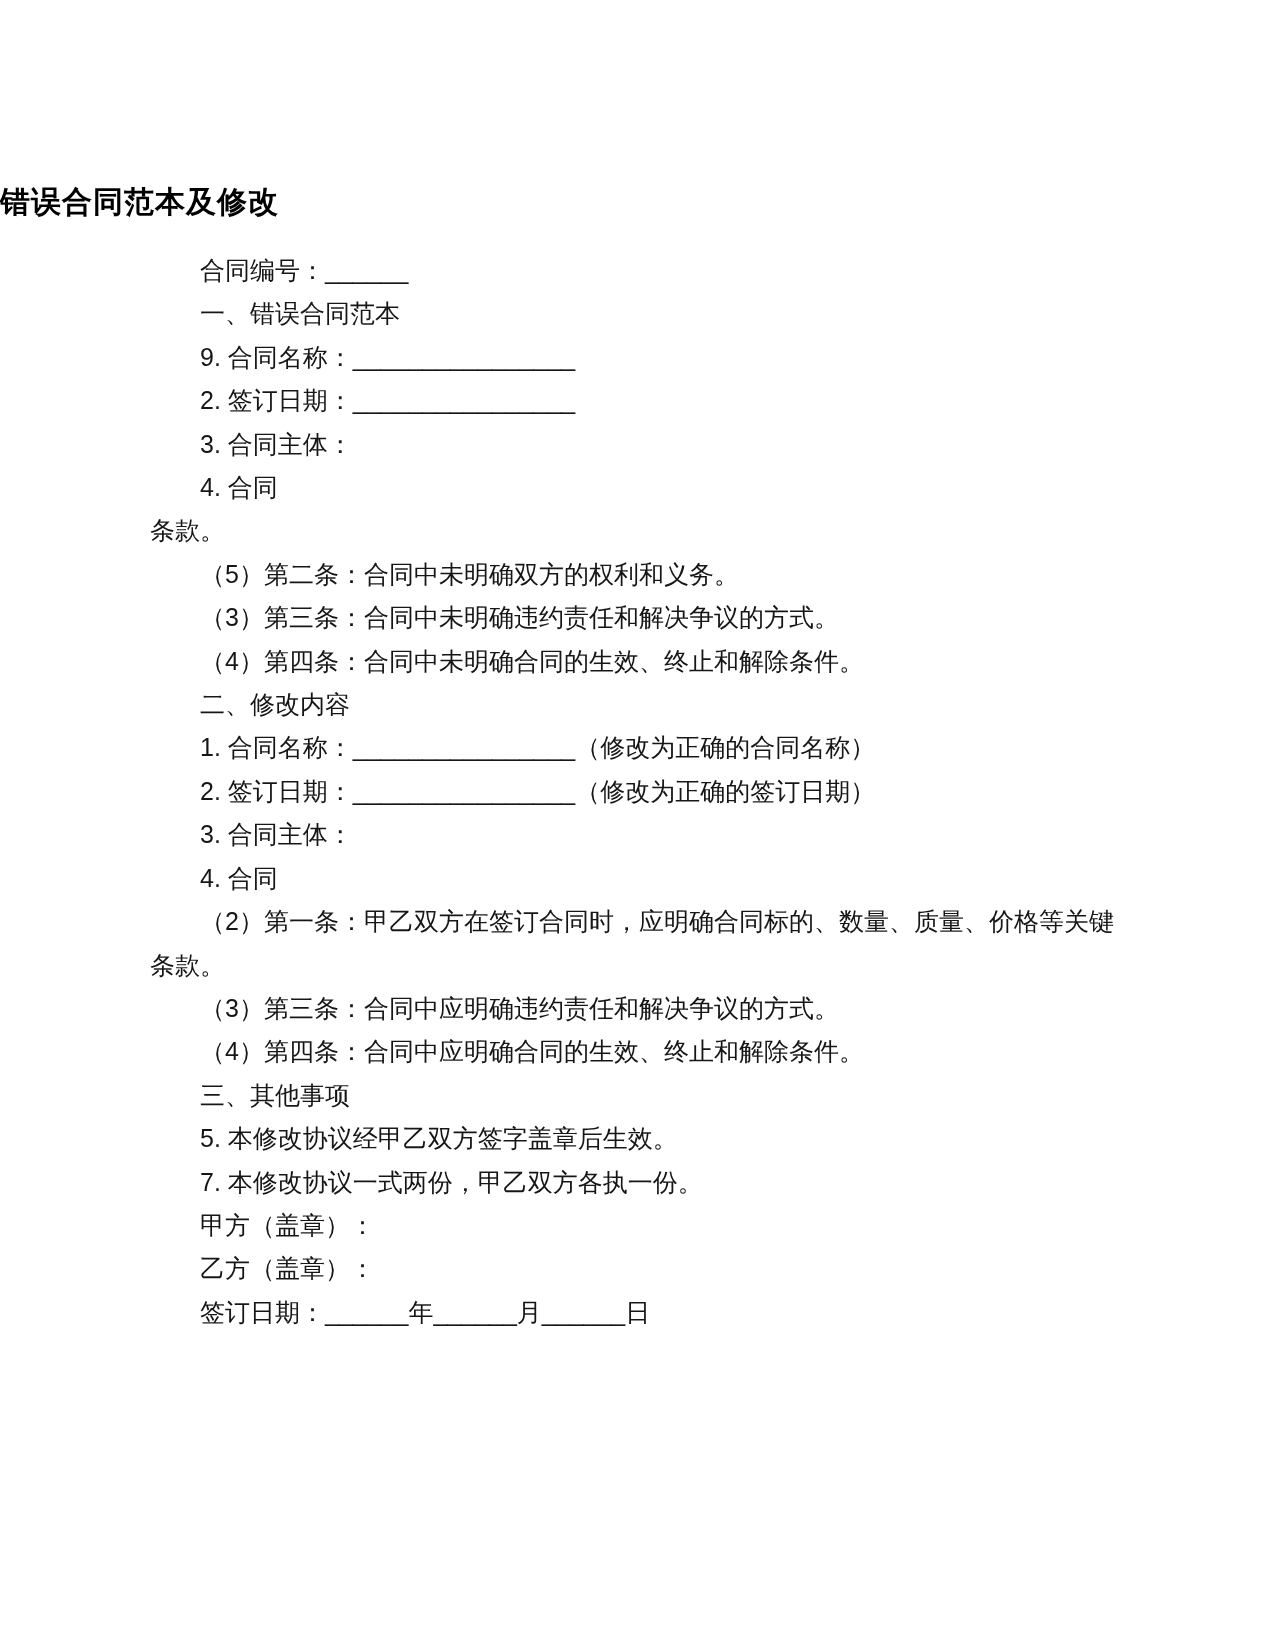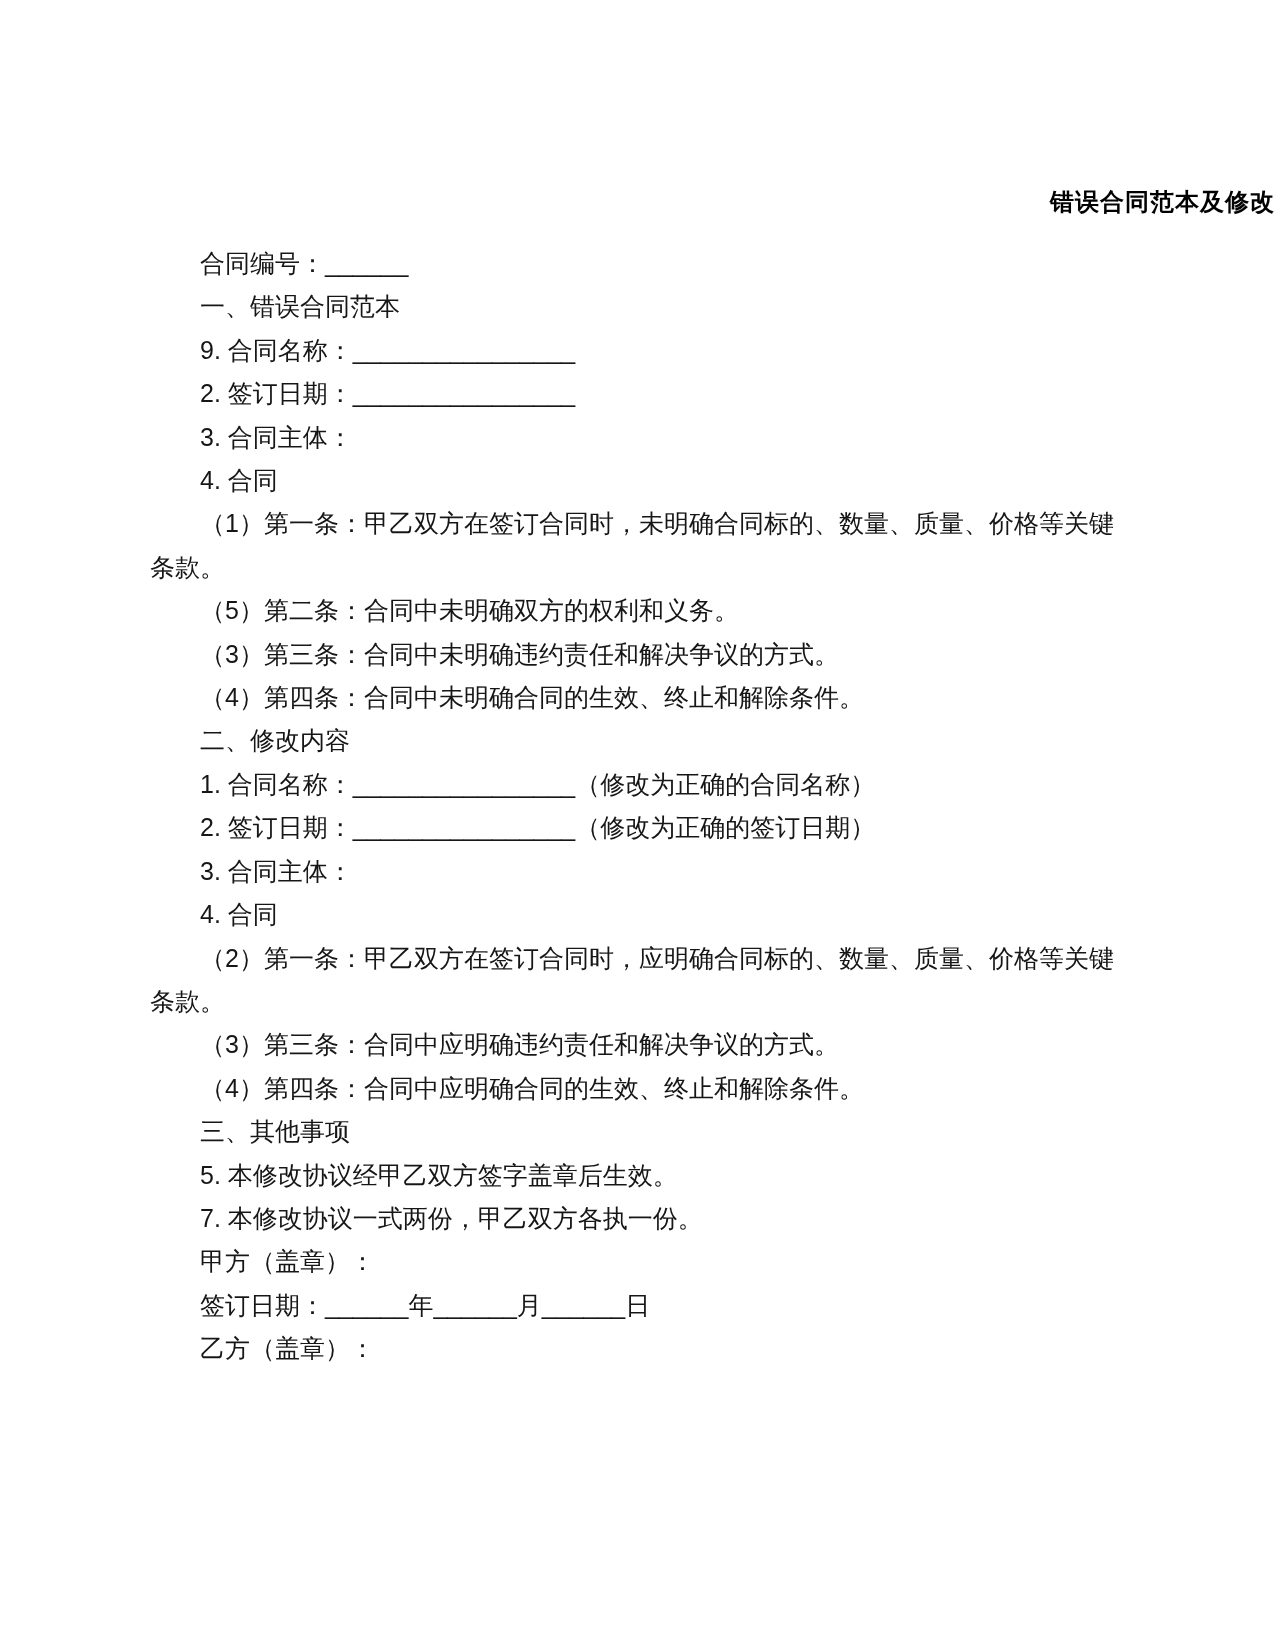--- a/index.html
+++ b/index.html
@@ -11,29 +11,29 @@
     position: relative;
     width: 1275px;
     height: 1650px;
     background: #ffffff;
     overflow: hidden;
     font-family: "Liberation Sans", sans-serif;
     color: #111111;
   }
   .doc-title {
     padding-top: 181px;
-    text-align: right;
-    font-size: 24px;
+    text-align: left;
+    font-size: 30px;
     line-height: 42px;
     font-weight: 700;
     color: #000000;
     letter-spacing: 1px;
   }
   .doc-body {
-    margin: 19px 145px 0 150px;
+    margin: 26px 145px 0 150px;
     font-size: 25px;
     line-height: 43.4px;
     color: #161616;
   }
   .line {
     white-space: nowrap;
   }
   .line.indent {
     padding-left: 50px; 
   }
@@ -43,34 +43,33 @@
 
 <div class="page">
   <div class="doc-title">错误合同范本及修改</div>
   <div class="doc-body">
       <div class="line indent">合同编号：______</div>
       <div class="line indent">一、错误合同范本</div>
       <div class="line indent">9. 合同名称：________________</div>
       <div class="line indent">2. 签订日期：________________</div>
       <div class="line indent">3. 合同主体：</div>
       <div class="line indent">4. 合同</div>
-      <div class="line indent">（1）第一条：甲乙双方在签订合同时，未明确合同标的、数量、质量、价格等关键</div>
       <div class="line">条款。</div>
       <div class="line indent">（5）第二条：合同中未明确双方的权利和义务。</div>
       <div class="line indent">（3）第三条：合同中未明确违约责任和解决争议的方式。</div>
       <div class="line indent">（4）第四条：合同中未明确合同的生效、终止和解除条件。</div>
       <div class="line indent">二、修改内容</div>
       <div class="line indent">1. 合同名称：________________（修改为正确的合同名称）</div>
       <div class="line indent">2. 签订日期：________________（修改为正确的签订日期）</div>
       <div class="line indent">3. 合同主体：</div>
       <div class="line indent">4. 合同</div>
       <div class="line indent">（2）第一条：甲乙双方在签订合同时，应明确合同标的、数量、质量、价格等关键</div>
       <div class="line">条款。</div>
       <div class="line indent">（3）第三条：合同中应明确违约责任和解决争议的方式。</div>
       <div class="line indent">（4）第四条：合同中应明确合同的生效、终止和解除条件。</div>
       <div class="line indent">三、其他事项</div>
       <div class="line indent">5. 本修改协议经甲乙双方签字盖章后生效。</div>
       <div class="line indent">7. 本修改协议一式两份，甲乙双方各执一份。</div>
       <div class="line indent">甲方（盖章）：</div>
+      <div class="line indent">乙方（盖章）：</div>
       <div class="line indent">签订日期：______年______月______日</div>
-      <div class="line indent">乙方（盖章）：</div>
     </div>
 </div>
 
 </body></html>

